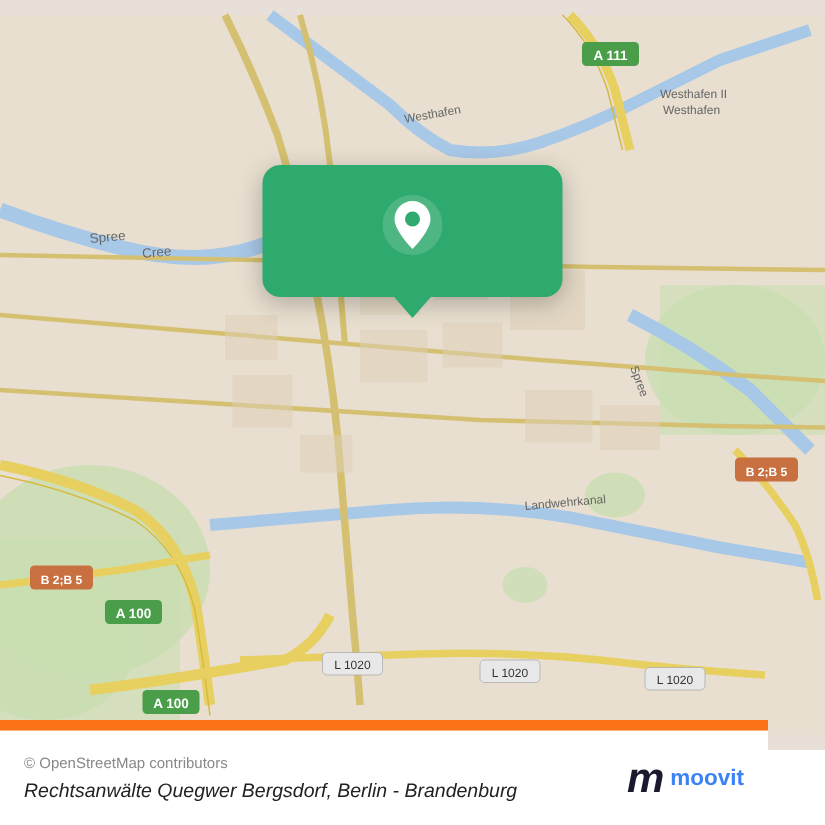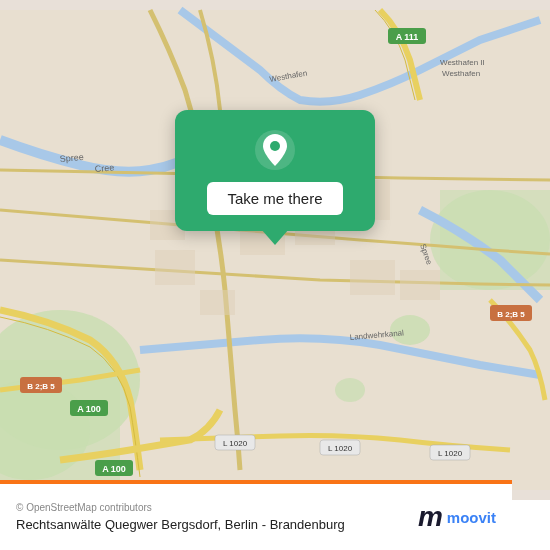--- a/index.html
+++ b/index.html
@@ -18,39 +18,40 @@
       width: 512px;
       height: 70px;
       background: #fff;
       position: absolute;
       bottom: 0;
       left: 0;
       display: flex;
       align-items: center;
       justify-content: space-between;
       padding: 0 16px;
-      border-top: 4px solid #f97316;
+      border-top: 7px solid #f97316;
     }
 
     #location-info {
       display: flex;
       flex-direction: column;
       justify-content: center;
     }
 
     #copyright-text {
       font-size: 10px;
       color: #888;
       margin-bottom: 4px;
     }
 
     #place-name {
       font-size: 13px;
       color: #222;
       font-weight: 500;
+      font-style: italic;
     }
 
     #moovit-logo {
       display: flex;
       align-items: center;
       gap: 4px;
     }
 
     #moovit-logo .logo-m {
       font-size: 22px;
@@ -211,21 +212,20 @@
     <text x="350" y="330" font-size="8" fill="#666" transform="rotate(-5, 350, 330)">Landwehrkanal</text>
   </svg>
 </div>
 
 <div id="popup-card">
   <svg class="pin-icon" viewBox="0 0 40 40" xmlns="http://www.w3.org/2000/svg">
     <circle cx="20" cy="20" r="20" fill="white" opacity="0.15"></circle>
     <path d="M20 4 C13.4 4 8 9.4 8 16 C8 24 20 36 20 36 C20 36 32 24 32 16 C32 9.4 26.6 4 20 4Z" fill="white"></path>
     <circle cx="20" cy="16" r="5" fill="#2eaa6e"></circle>
   </svg>
-  <button id="take-me-there-btn">Take me there</button>
 </div>
 
 <div id="info-bar">
   <div id="location-info">
     <span id="copyright-text">© OpenStreetMap contributors</span>
     <span id="place-name">
       <span>Rechtsanwälte Quegwer Bergsdorf, Berlin -</span>
       <span>Brandenburg</span>
     </span>
   </div>

